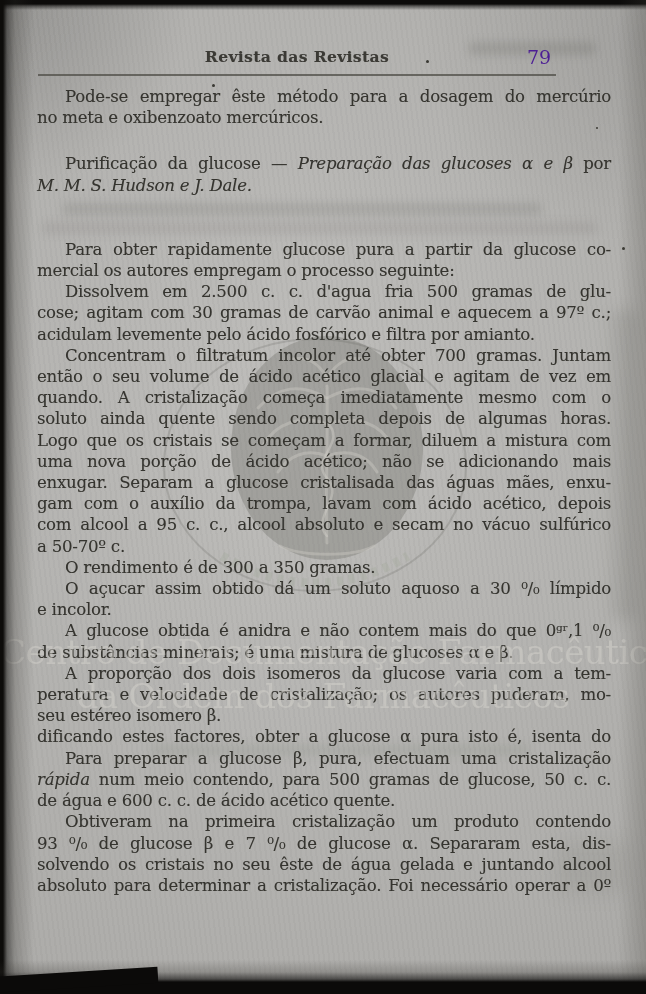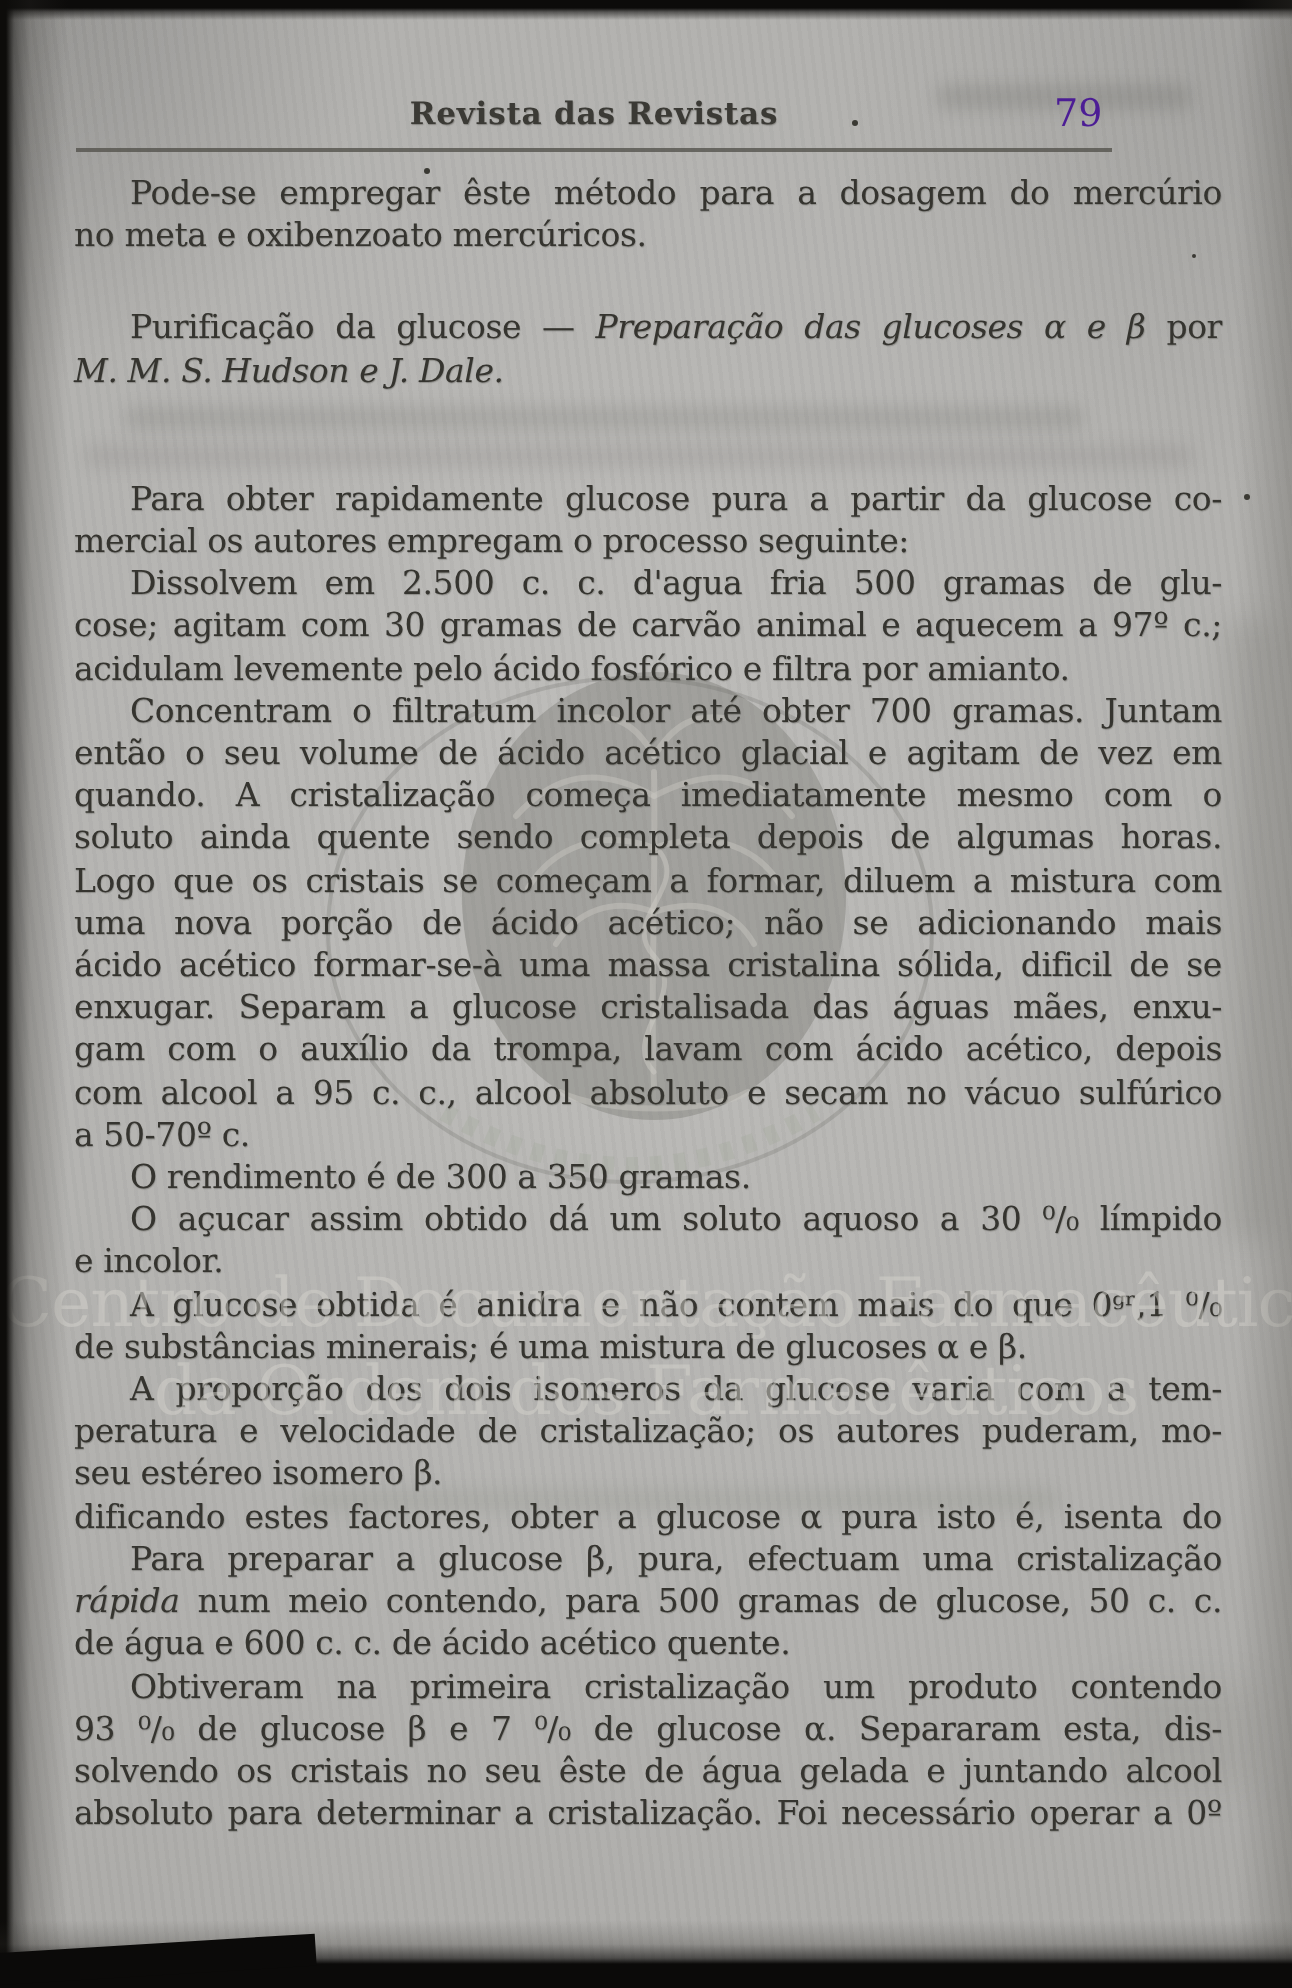--- a/index.html
+++ b/index.html
@@ -152,21 +152,20 @@
         <div class="line"><span>cose; agitam com 30 gramas de carvão animal e aquecem a 97º c.;</span></div>
         <div class="line endline"><span>acidulam levemente pelo ácido fosfórico e filtra por amianto.</span></div>
       </div>
       <div class="para">
         <div class="line first"><span>Concentram o filtratum incolor até obter 700 gramas. Juntam</span></div>
         <div class="line"><span>então o seu volume de ácido acético glacial e agitam de vez em</span></div>
         <div class="line"><span>quando. A cristalização começa imediatamente mesmo com o</span></div>
         <div class="line"><span>soluto ainda quente sendo completa depois de algumas horas.</span></div>
         <div class="line"><span>Logo que os cristais se começam a formar, diluem a mistura com</span></div>
         <div class="line"><span>uma nova porção de ácido acético; não se adicionando mais</span></div>
-        <div class="line"><span>ácido acético formar-se-à uma massa cristalina sólida, dificil de se</span></div>
         <div class="line"><span>enxugar. Separam a glucose cristalisada das águas mães, enxu-</span></div>
         <div class="line"><span>gam com o auxílio da trompa, lavam com ácido acético, depois</span></div>
         <div class="line"><span>com alcool a 95 c. c., alcool absoluto e secam no vácuo sulfúrico</span></div>
         <div class="line endline"><span>a 50-70º c.</span></div>
       </div>
       <div class="para">
         <div class="line first endline"><span>O rendimento é de 300 a 350 gramas.</span></div>
       </div>
       <div class="para">
         <div class="line first"><span>O açucar assim obtido dá um soluto aquoso a 30 ⁰/₀ límpido</span></div>

